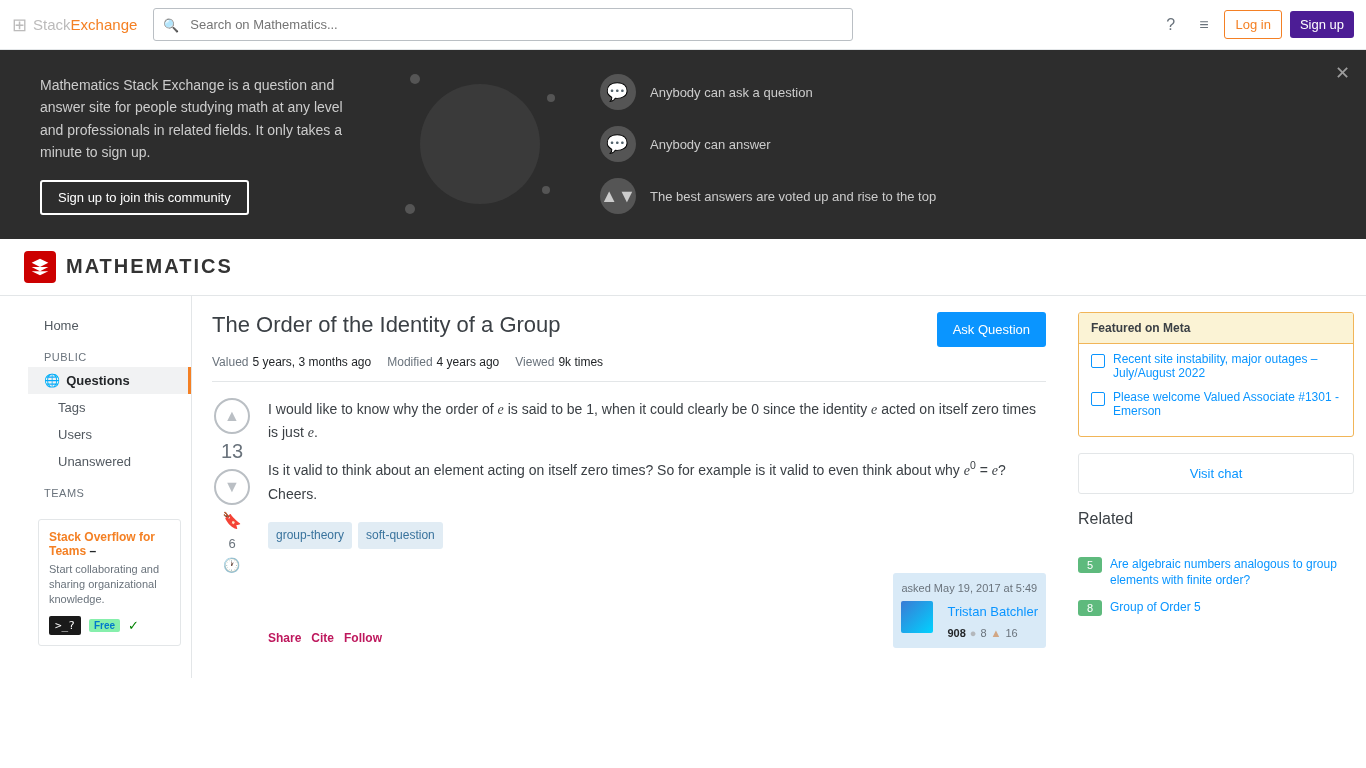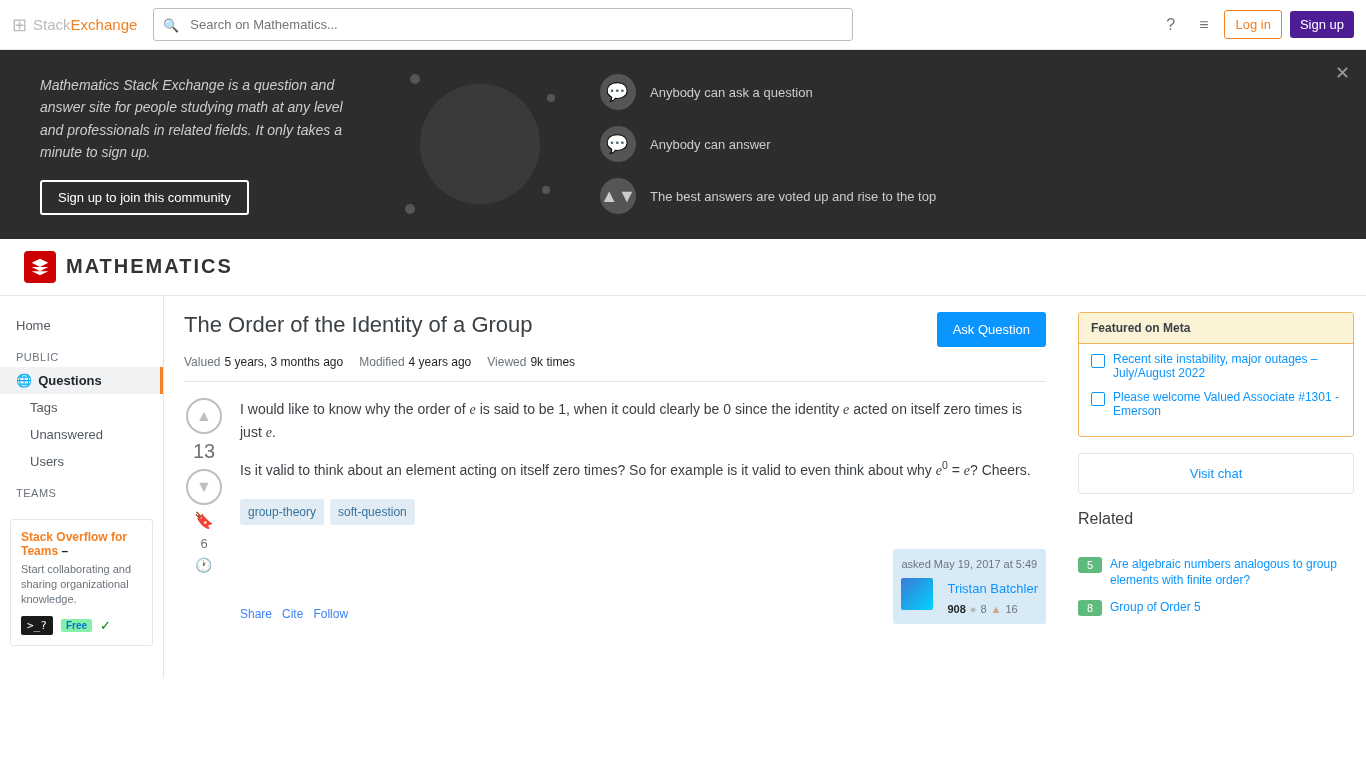--- a/index.html
+++ b/index.html
@@ -95,21 +95,21 @@
       position: absolute;
       top: 12px;
       right: 16px;
       background: none;
       border: none;
       color: #9d9d9d;
       cursor: pointer;
       font-size: 18px;
     }
     .hero-text { max-width: 320px; }
-    .hero-text p { font-size: 14px; line-height: 1.6; color: #ccc; margin-bottom: 16px; font-style: italic; }
+    .hero-text p { font-size: 14px; line-height: 1.6; color: #ccc; margin-bottom: 16px; }
     .btn-join {
       padding: 8px 16px;
       border: 2px solid #fff;
       color: #fff;
       background: transparent;
       border-radius: 3px;
       cursor: pointer;
       font-size: 13px;
       font-weight: 500;
     }
@@ -167,20 +167,21 @@
       letter-spacing: 2px;
       color: #333;
       text-transform: uppercase;
     }
 
     
     .main-layout {
       display: flex;
       max-width: 1366px;
       margin: 0 auto;
+      padding-left: 28px;
     }
 
     
     .sidebar {
       width: 164px;
       flex-shrink: 0;
       padding: 16px 0;
       border-right: 1px solid #e3e6e8;
     }
     .sidebar-nav-item {
@@ -357,23 +358,24 @@
       text-decoration: none;
     }
 
     .post-actions {
       display: flex;
       gap: 10px;
       font-size: 12px;
       color: #6a737c;
     }
     .post-actions a {
-      color: #3b82f6;
+      color: #be185d;
       text-decoration: none;
       cursor: pointer;
+      font-weight: bold;
     }
 
     .post-user-info {
       display: flex;
       justify-content: flex-end;
       margin-top: 8px;
     }
     .user-card {
       background: #d9eaf7;
       border-radius: 3px;
@@ -552,24 +554,24 @@
     </a>
     <div class="sidebar-section-label">PUBLIC</div>
     <a class="sidebar-nav-item active">
       <span style="color:#f48024;">🌐</span>
       <span>Questions</span>
     </a>
     <a class="sidebar-nav-item sub">
       <span>Tags</span>
     </a>
     <a class="sidebar-nav-item sub">
-      <span>Unanswered</span>
+      <span>Users</span>
     </a>
     <a class="sidebar-nav-item sub">
-      <span>Users</span>
+      <span>Unanswered</span>
     </a>
 
     <div class="sidebar-section-label">TEAMS</div>
     <div class="sidebar-teams-box">
       <div class="teams-title">
         <a>Stack Overflow for Teams</a><span> – </span>
       </div>
       <div class="teams-desc">Start collaborating and sharing organizational knowledge.</div>
       <div class="teams-promo">
         <span class="teams-promo-icon">&gt;_?</span>

